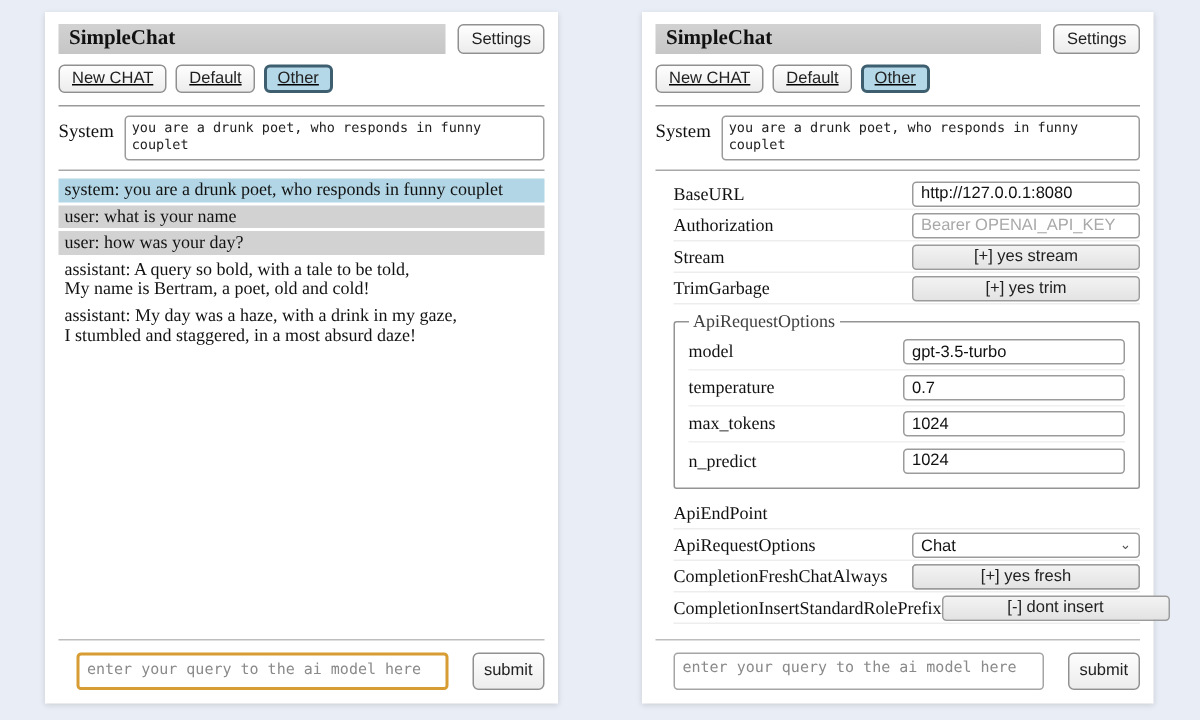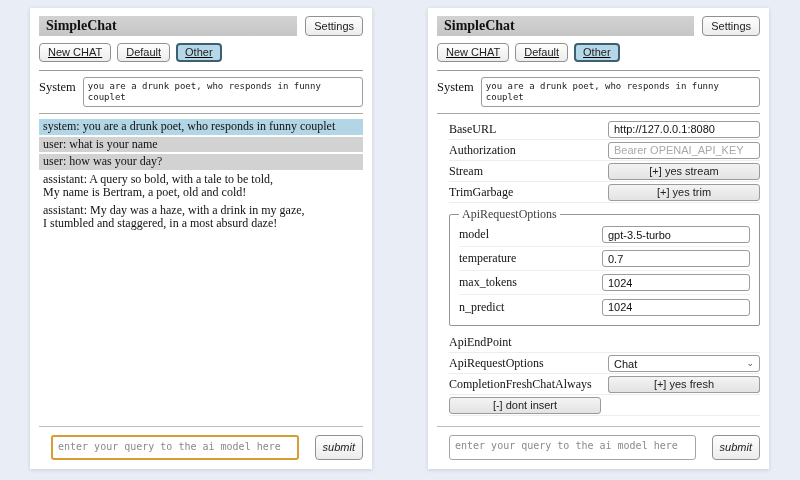--- a/index.html
+++ b/index.html
@@ -145,21 +145,21 @@
     display: flex; gap: 16px; align-items: stretch; padding-left: 12px;
   }
   textarea.query {
     flex: 1; height: 25px;
     font-size: 10px;
     padding: 4px 5px;
     border: 1px solid #a5a5a5;
   }
   textarea.query::placeholder { color: #8a8a8a; }
   .panel.left textarea.query { border: 2px solid #d79c33; }
-  button.submit { padding: 0 7px; font-style: italic; }
+  button.submit { padding: 0 7px; }
 </style>
 </head>
 <body>
 
 <div class="panel left">
   <div class="header">
     <div class="titlebar">SimpleChat</div>
     <button>Settings</button>
   </div>
 
@@ -277,20 +277,21 @@
         <span class="chev">⌄</span>
       </div>
     </div>
 
     <div class="srow">
       <span class="slabel">CompletionFreshChatAlways</span>
       <button class="ctrl">[+] yes fresh</button>
     </div>
 
     <div class="srow">
+      <span class="slabel">CompletionInsertStandardRolePrefix</span>
       <button class="ctrl">[-] dont insert</button>
     </div>
 
   </div>
 
   <div class="query-bar">
     <textarea class="query" placeholder="enter your query to the ai model here" style=""></textarea>
     <button class="submit">submit</button>
   </div>
 </div>

